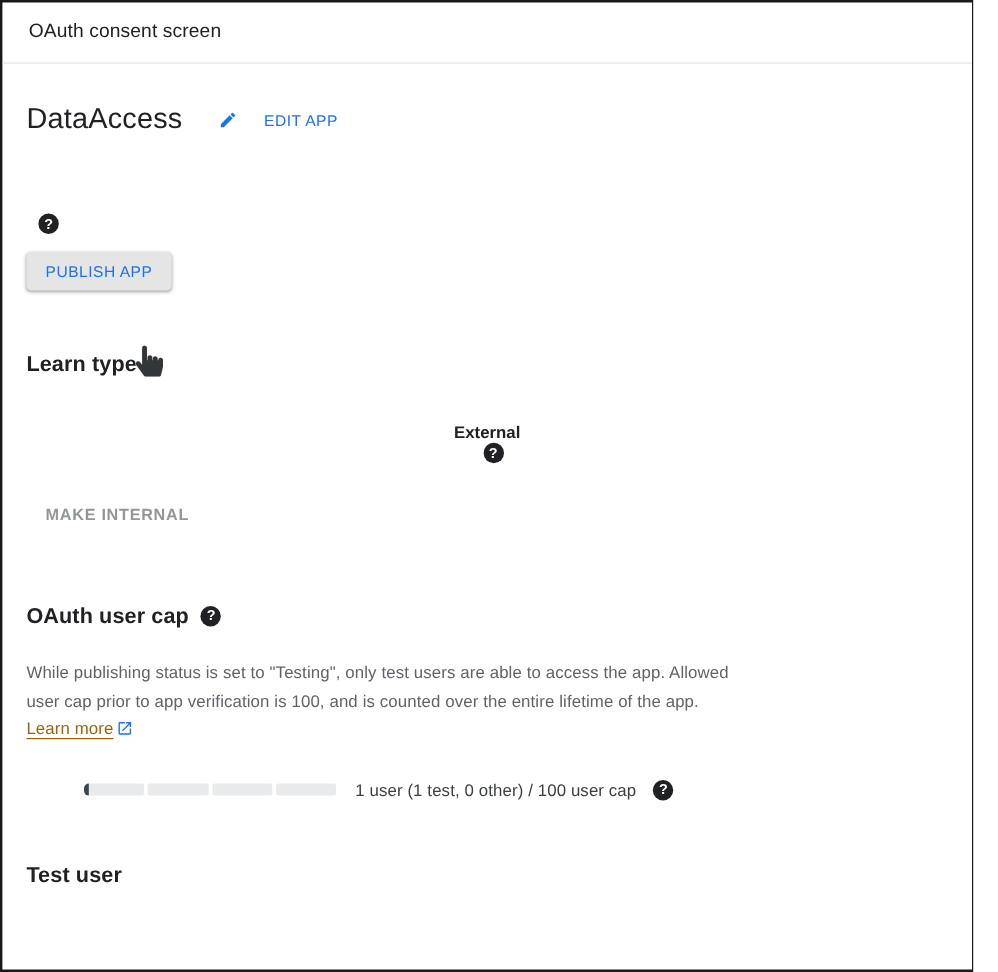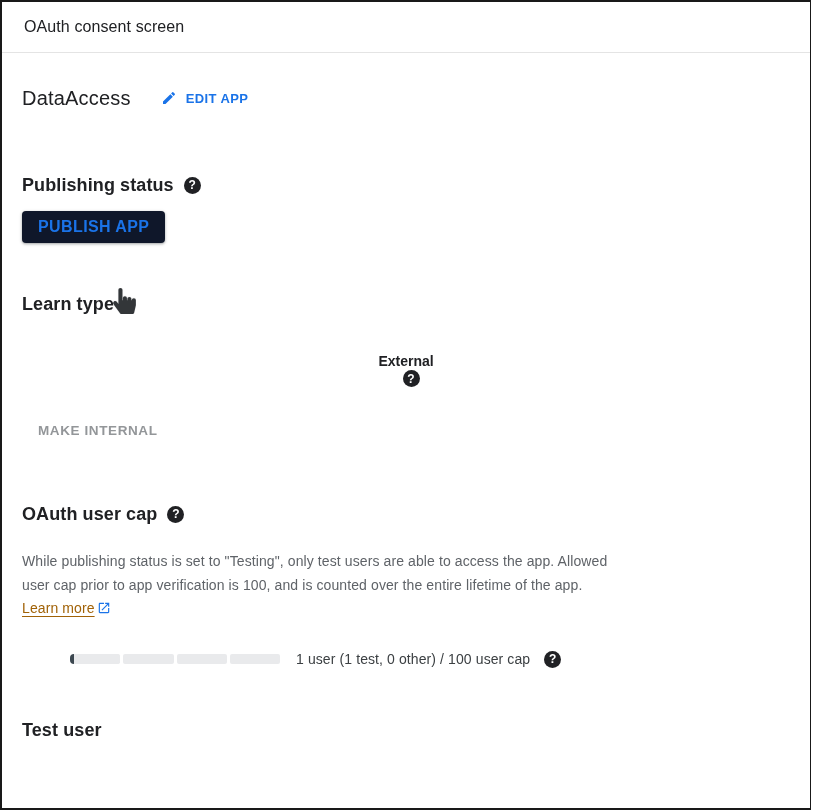--- a/index.html
+++ b/index.html
@@ -18,48 +18,48 @@
     height:51px;
     display:flex; align-items:center;
     padding:0 22px;
     border-bottom:1px solid #e4e4e4;
   }
   .page-title { font-size:16px; font-weight:400; color:#202124; letter-spacing:.1px; }
 
   .content { padding:0 20px; }
 
   .app-row { margin-top:33px; display:flex; align-items:center; }
-  .app-name { font-size:20px; font-weight:400; color:#202124; letter-spacing:.2px; }
+  .app-name { font-size:24px; font-weight:400; color:#202124; letter-spacing:.2px; }
   .edit-btn {
-    display:inline-flex; align-items:center; gap:9px;
+    display:inline-flex; align-items:center; gap:22px;
     margin-left:24px; background:none; border:none; cursor:pointer;
-    color:#1a73e8; font-family:inherit; font-size:13px; font-weight:700;
+    color:#1a73e8; font-family:inherit; font-size:13px; font-weight:400;
     letter-spacing:.4px; padding:4px 6px;
   }
   .edit-btn svg { display:block; }
 
   .section-row { display:flex; align-items:center; }
   .section-heading { font-size:18px; font-weight:700; color:#202124; letter-spacing:.1px; line-height:22px; }
   .help {
     width:17px; height:17px; border-radius:50%;
     background:#202124; color:#fff;
     font-size:12px; font-weight:700;
     display:inline-flex; align-items:center; justify-content:center;
     margin-left:10px; cursor:pointer; user-select:none; flex:none;
     line-height:1;
   }
 
   .row-publishing { margin-top:64px; }
   .sub-label { font-size:14px; font-weight:700; color:#202124; line-height:17px; }
   .row-testing { margin-top:37px; }
   .btn-wrap { margin-top:15px; height:32px; }
   .raised-btn {
-    background:#0f172a; border:none; border-radius:4px;
+    background:#e5e5e5; border:none; border-radius:4px;
     padding:0 16px; height:32px;
-    color:#1a73e8; font-family:inherit; font-size:16px; font-weight:700; letter-spacing:.4px;
+    color:#1a73e8; font-family:inherit; font-size:13px; font-weight:400; letter-spacing:.4px;
     box-shadow:0 1px 2px 0 rgba(60,64,67,.30), 0 1px 3px 1px rgba(60,64,67,.15);
     cursor:pointer;
   }
   .hand-cursor { position:absolute; left:111px; top:286px; pointer-events:none; }
 
   .row-usertype { margin-top:50px; }
   .row-external { margin-top:38px; display:flex; align-items:center;flex-direction:column; }
   .row-makeinternal { margin-top:34px; }
   .text-btn-disabled {
     background:none; border:none; padding:0 16px;
@@ -106,21 +106,20 @@
         <span>
           <svg width="16" height="16" viewBox="0 0 24 24" fill="#1a73e8">
               <path d="M3 17.25V21h3.75L17.81 9.94l-3.75-3.75L3 17.25zM20.71 7.04c.39-.39.39-1.02 0-1.41l-2.34-2.34a.9959.9959 0 0 0-1.41 0l-1.83 1.83 3.75 3.75 1.83-1.83z"></path>
             </svg>
         </span>
         <span>EDIT APP</span>
       </button>
     </div>
 
     <div class="section-row row-publishing">
-      <span class="section-heading">Publishing status</span>
       <span class="help">?</span>
     </div>
 
 
     <div class="btn-wrap">
       <button class="raised-btn">PUBLISH APP</button>
     </div>
 
     <div class="section-row row-usertype">
       <span class="section-heading">Learn type</span>

